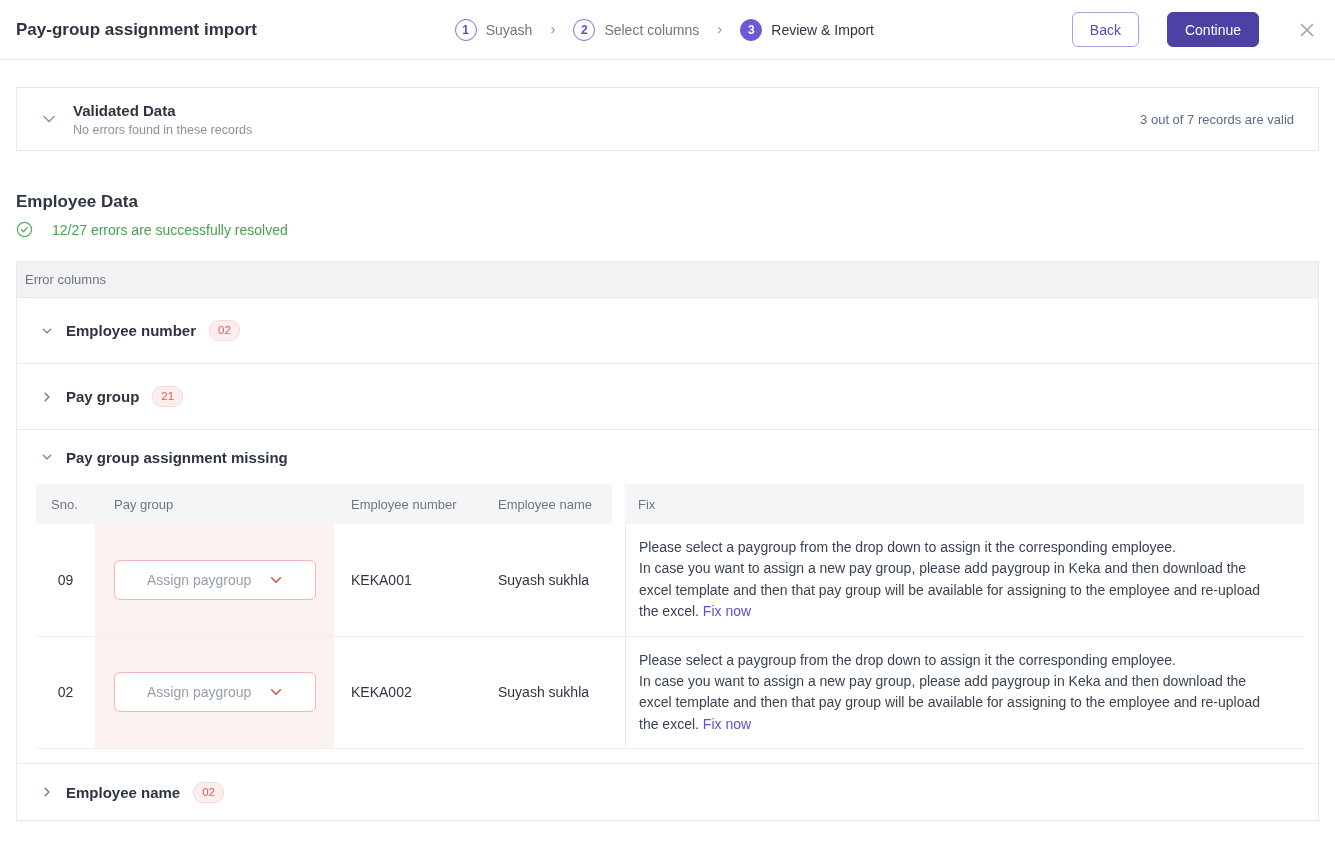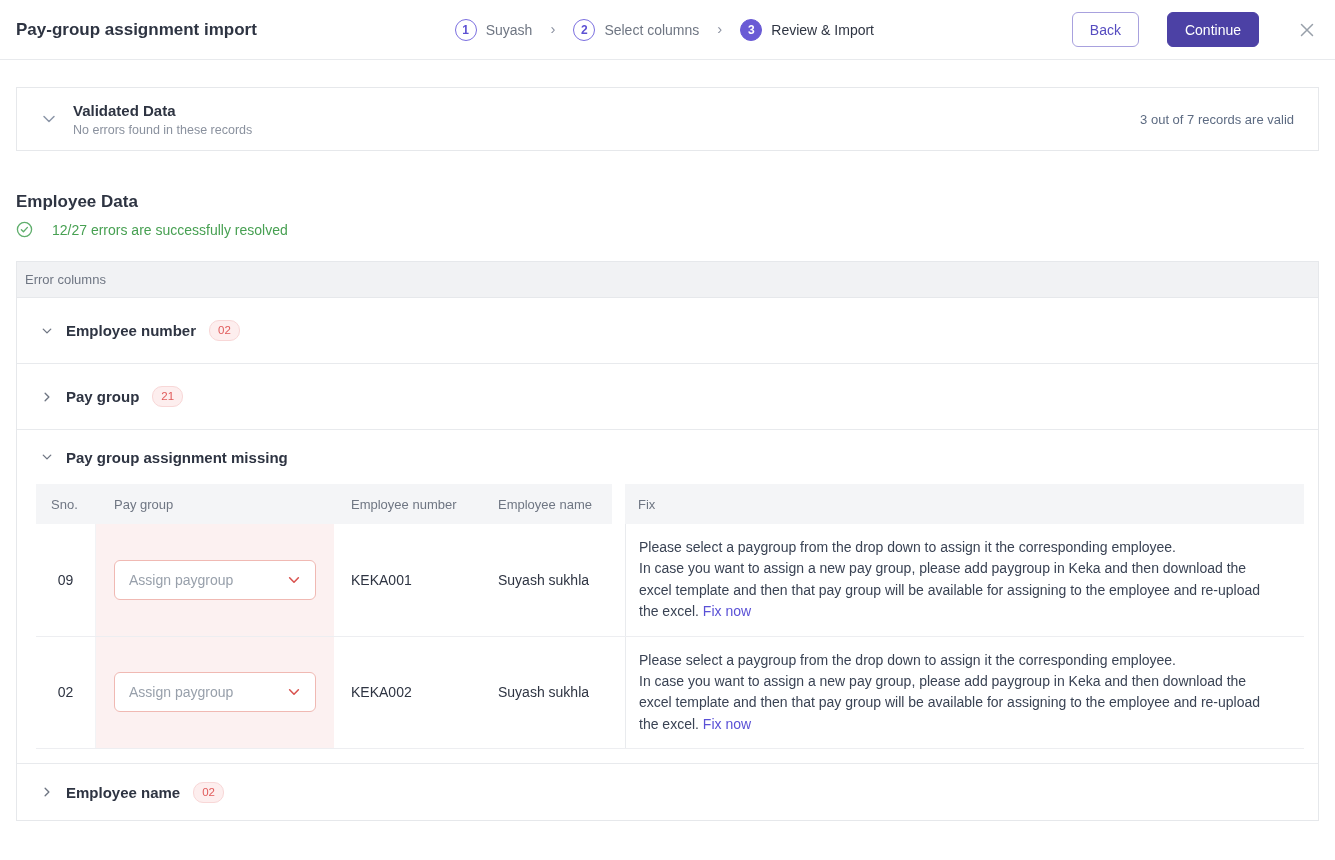--- a/index.html
+++ b/index.html
@@ -76,21 +76,21 @@
     background: #ffffff; min-height: 107px; }
   .tbl-row .c-sno { display: flex; align-items: center; justify-content: center;
     font-size: 14px; color: #2E3442; border-right: 1px solid #F2F3F5; }
   .tbl-row .c-pg { background: #FCF1F1; display: flex; align-items: center; padding-left: 18px; }
   .tbl-row .c-en, .tbl-row .c-enm { display: flex; align-items: center; padding-left: 17px;
     font-size: 14px; color: #2E3442; }
   .tbl-row .c-fix { border-left: 1px solid #E9EBEE; padding: 13px 22px 13px 13px;
     font-size: 14px; color: #3A4354; line-height: 1.53; }
   .dropdown { width: 202px; height: 40px; background: #ffffff; border: 1px solid #F0B9B3;
     border-radius: 6px; display: flex; align-items: center; justify-content: space-between;
-    padding: 0 14px; cursor: pointer; font-family: inherit; }
+    padding: 0 32px; cursor: pointer; font-family: inherit; }
   .dropdown-placeholder { font-size: 14px; color: #98A0AB; }
   .dropdown-chev { color: #D9534F; display: flex; align-items: center; }
   .fix-link { color: #5A51D6; text-decoration: none; cursor: pointer; }
 </style>
 </head>
 <body>
 
 <div class="header">
   <div class="page-title">Pay-group assignment import</div>
 

